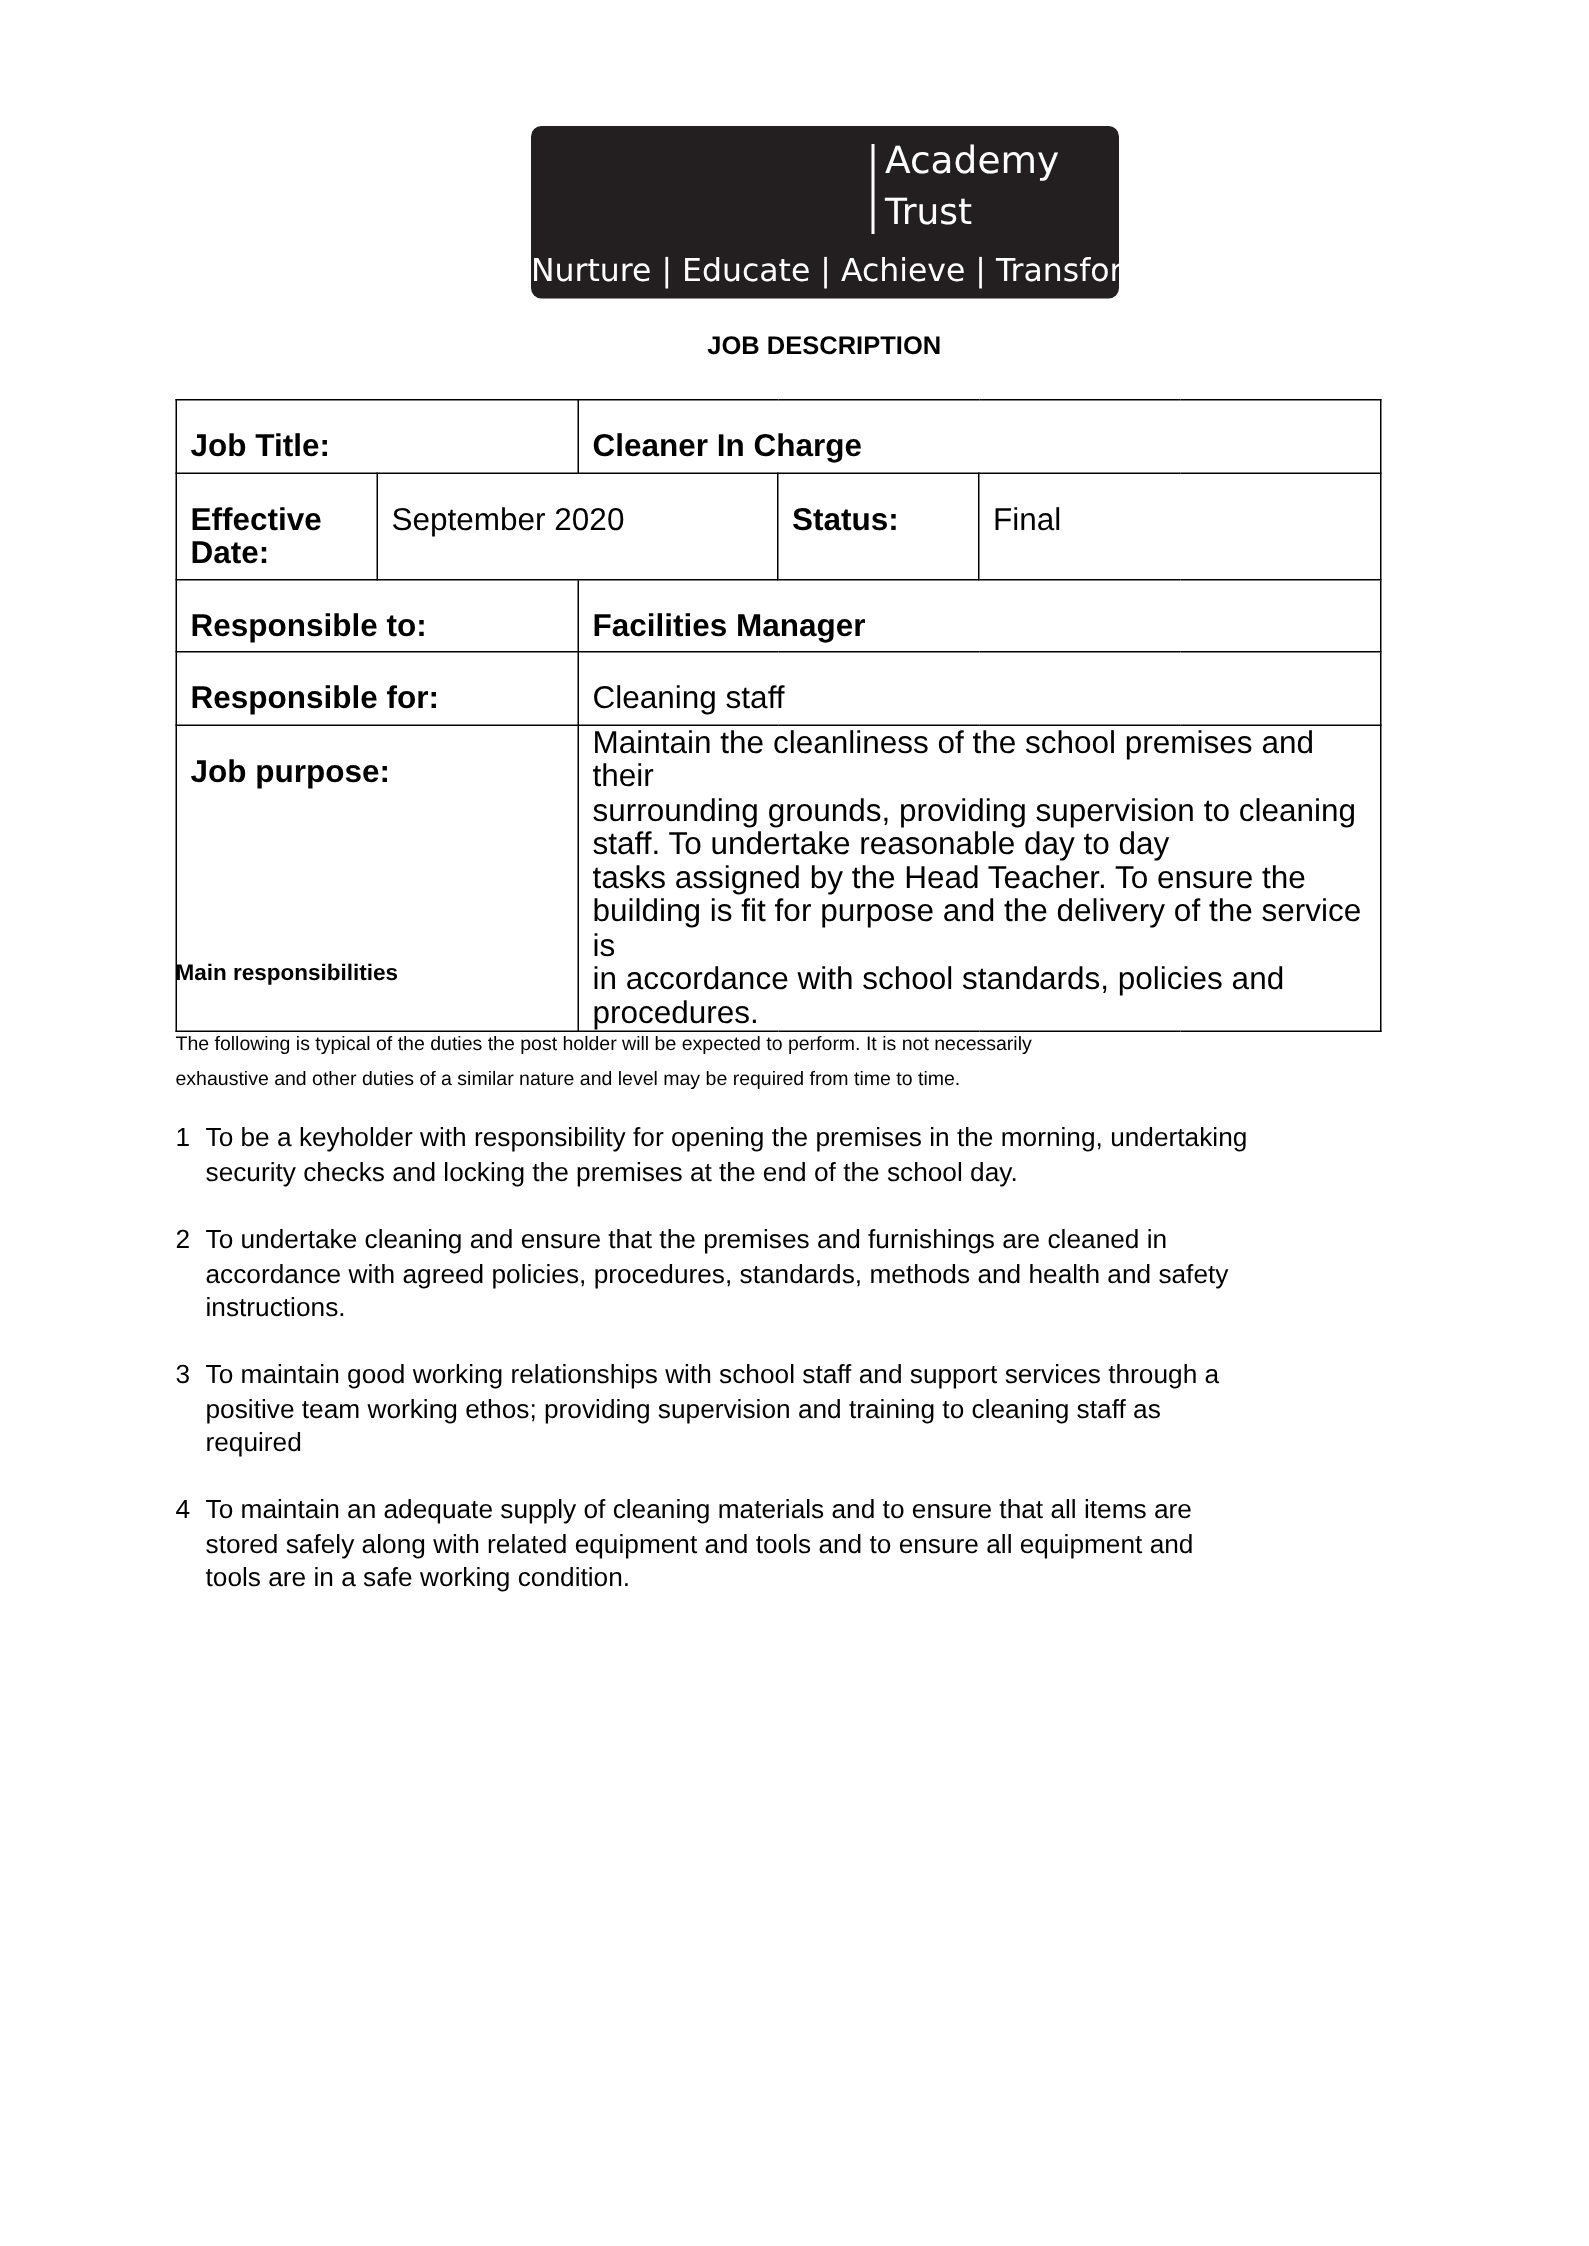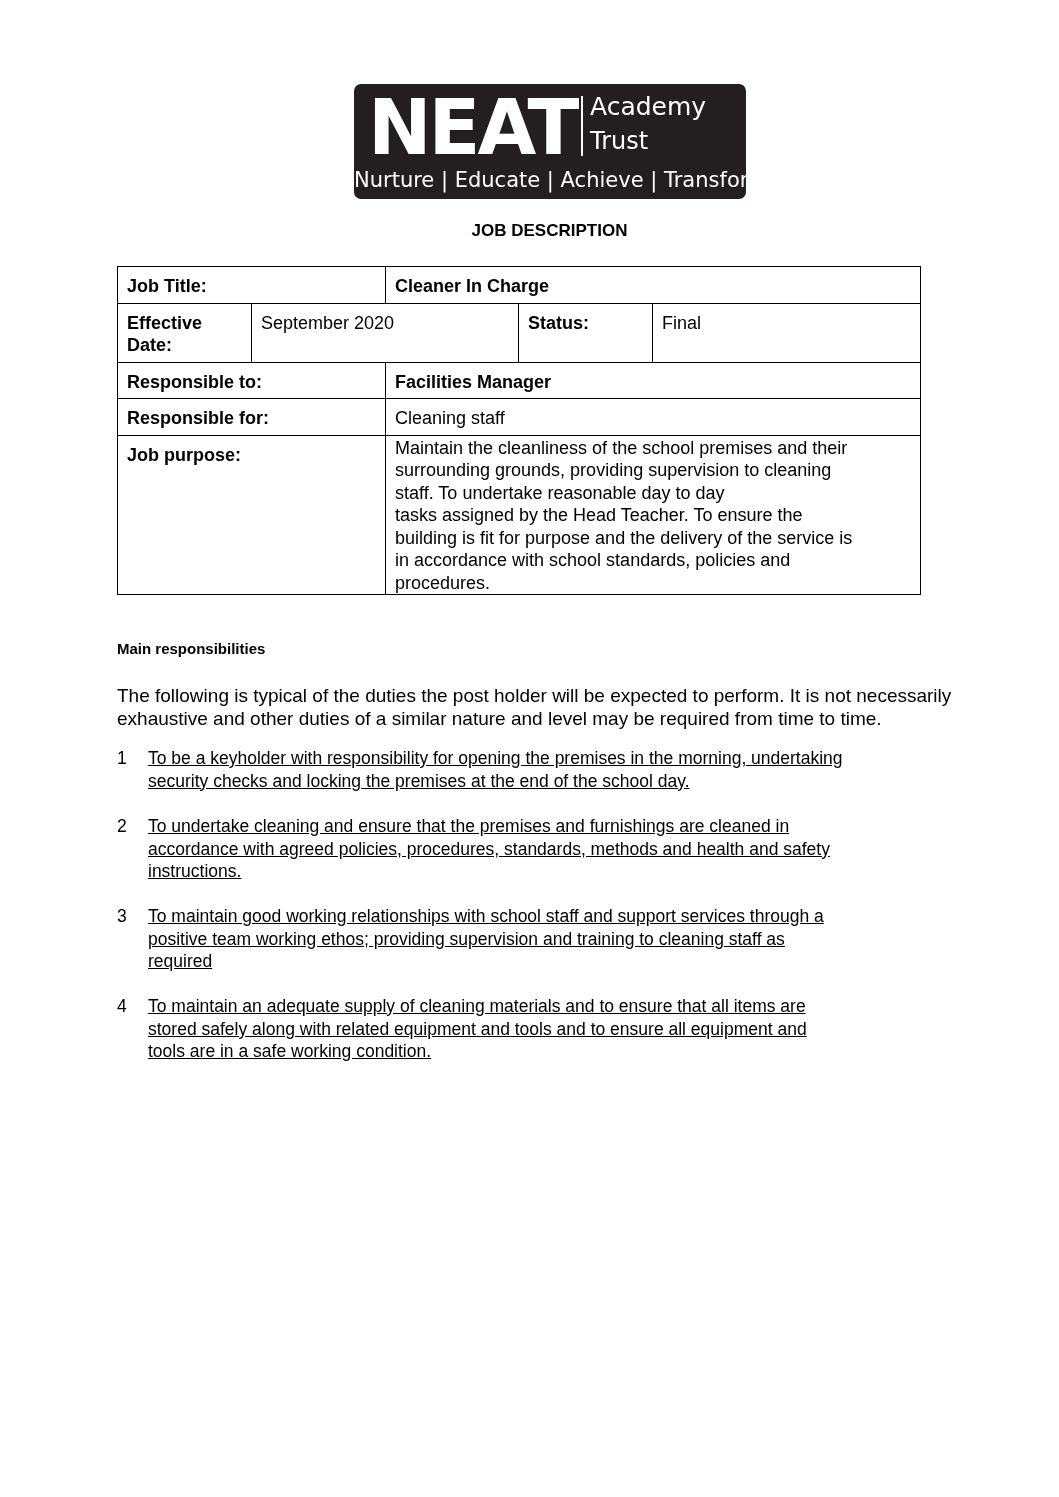--- a/index.html
+++ b/index.html
@@ -13,34 +13,33 @@
   .logo .academy { position: absolute; left: 236px; top: 6px; font-family: "DejaVu Sans", sans-serif;
                    font-size: 25px; line-height: 34px; }
   .logo .trust { position: absolute; left: 236px; top: 40px; font-family: "DejaVu Sans", sans-serif;
                  font-size: 24px; line-height: 34px; }
   .logo .tagline { position: absolute; left: 0; top: 84px; font-family: "DejaVu Sans", sans-serif;
                    font-size: 21px; line-height: 24px; white-space: nowrap; }
   .title { position: absolute; left: 0; width: 1099px; top: 221px; text-align: center;
            font-weight: bold; font-size: 17px; }
   table.info { position: absolute; left: 117px; top: 266px; border-collapse: collapse;
                width: 803px; table-layout: fixed; }
-  table.info td { border: 1.5px solid #000; font-size: 18px; line-height: 22.5px;
-                  padding: 8px 9px 5px 9px; vertical-align: top; }
+  table.info td { border: 1.5px solid #000; font-size: 21px; line-height: 22.5px;
+                  padding: 20px 9px 5px 9px; vertical-align: top; }
   table.info td.b { font-weight: bold; }
   .h-main { position: absolute; left: 117px; top: 640px; font-weight: bold; font-size: 15px; }
-  .intro { position: absolute; left: 117px; top: 685px; width: 880px; font-size: 19px; line-height: 22.5px; }
+  .intro { position: absolute; left: 117px; top: 685px; width: 880px; font-size: 13px; line-height: 22.5px; }
   .item { position: absolute; left: 117px; width: 820px; font-size: 17.5px; line-height: 22.5px; }
   .item .num { position: absolute; left: 0; top: 0; }
-  .item .txt { position: absolute; left: 31px; top: 0; width: 790px; text-decoration: underline; }
+  .item .txt { position: absolute; left: 20px; top: 0; width: 790px; }
 </style>
 </head>
 <body>
 
 <div class="logo">
-  <div class="neat">NEAT</div>
   <div class="sep"></div>
   <div class="academy">Academy</div>
   <div class="trust">Trust</div>
   <div class="tagline">Nurture | Educate | Achieve | Transform</div>
 </div>
 
 <div class="title">JOB DESCRIPTION</div>
 
 <table class="info">
   <colgroup>

